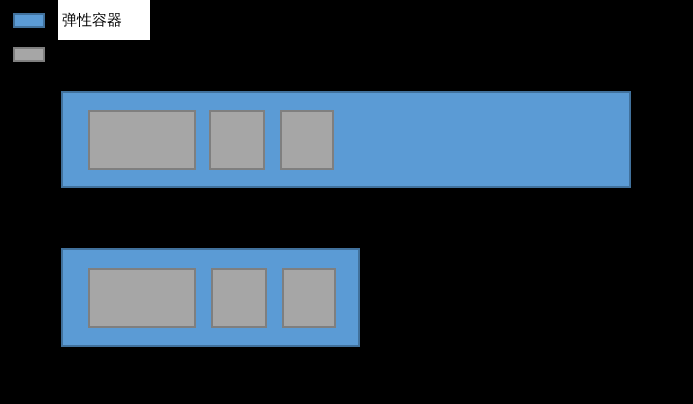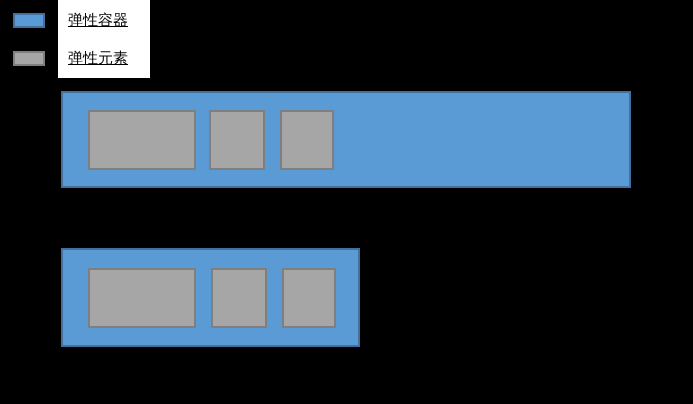--- a/index.html
+++ b/index.html
@@ -45,22 +45,21 @@
     border: 2px solid #7F7F7F;
   }
 
   .legend-label-box {
     background: #FFFFFF;
     height: 40px;
     min-width: 92px;
     box-sizing: border-box;
     display: flex;
     align-items: center;
-    padding: 0 10px;
-    text-decoration: underline;
+    padding: 0 4px;
   }
   .legend-label-text {
     color: #000000;
     font-size: 15px;
     line-height: 1;
     white-space: nowrap;
   }
 
   
   .flex-container {
@@ -108,23 +107,20 @@
   </div>
   <div class="legend-label-box">
     <span class="legend-label-text">弹性容器</span>
   </div>
 </div>
 
 <div class="legend-row" id="legend-row-1">
   <div class="legend-swatch-cell">
     <div class="legend-swatch item-swatch"></div>
   </div>
-  <div class="legend-label-box">
-    <span class="legend-label-text">弹性元素</span>
-  </div>
 </div>
 
 <div class="flex-container" id="flex-container-0">
   <div class="flex-item size-wide"></div>
   <div class="gap-13"></div>
   <div class="flex-item size-square"></div>
   <div class="gap-15"></div>
   <div class="flex-item size-square2"></div>
 </div>
 

